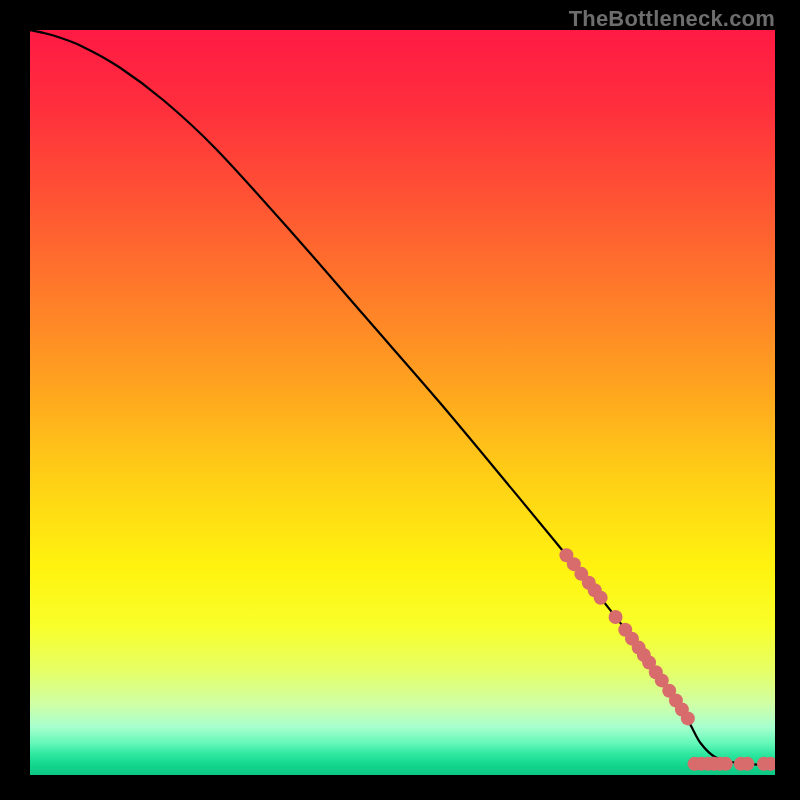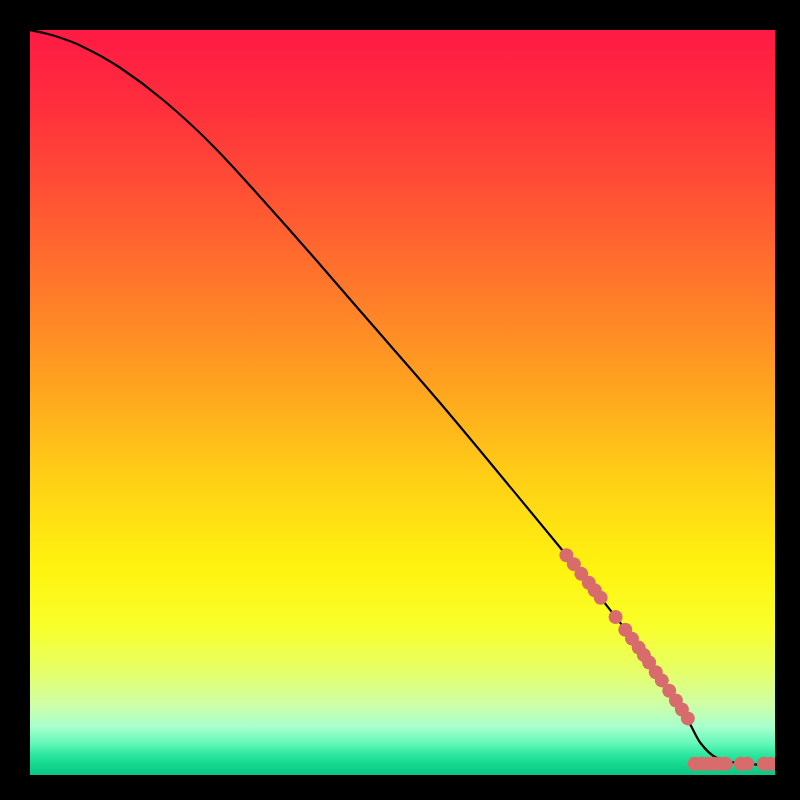--- a/index.html
+++ b/index.html
@@ -42,20 +42,21 @@
   svg.overlay {
     position: absolute;
     inset: 0;
   }
 </style>
 </head>
 <body>
 
 <div class="stage">
 
+  <div class="watermark">TheBottleneck.com</div>
 
   <div class="plot-area">
     <svg class="gradient-bg" viewBox="0 0 745 745" preserveAspectRatio="none" width="745" height="745">
       <defs>
         <linearGradient id="heat" x1="0" y1="0" x2="0" y2="1">
             <stop offset="0.00%" stop-color="#ff1a44"></stop>
             <stop offset="10.00%" stop-color="#ff2e3d"></stop>
             <stop offset="22.00%" stop-color="#ff5134"></stop>
             <stop offset="35.00%" stop-color="#ff7a2a"></stop>
             <stop offset="48.00%" stop-color="#ffa41f"></stop>

